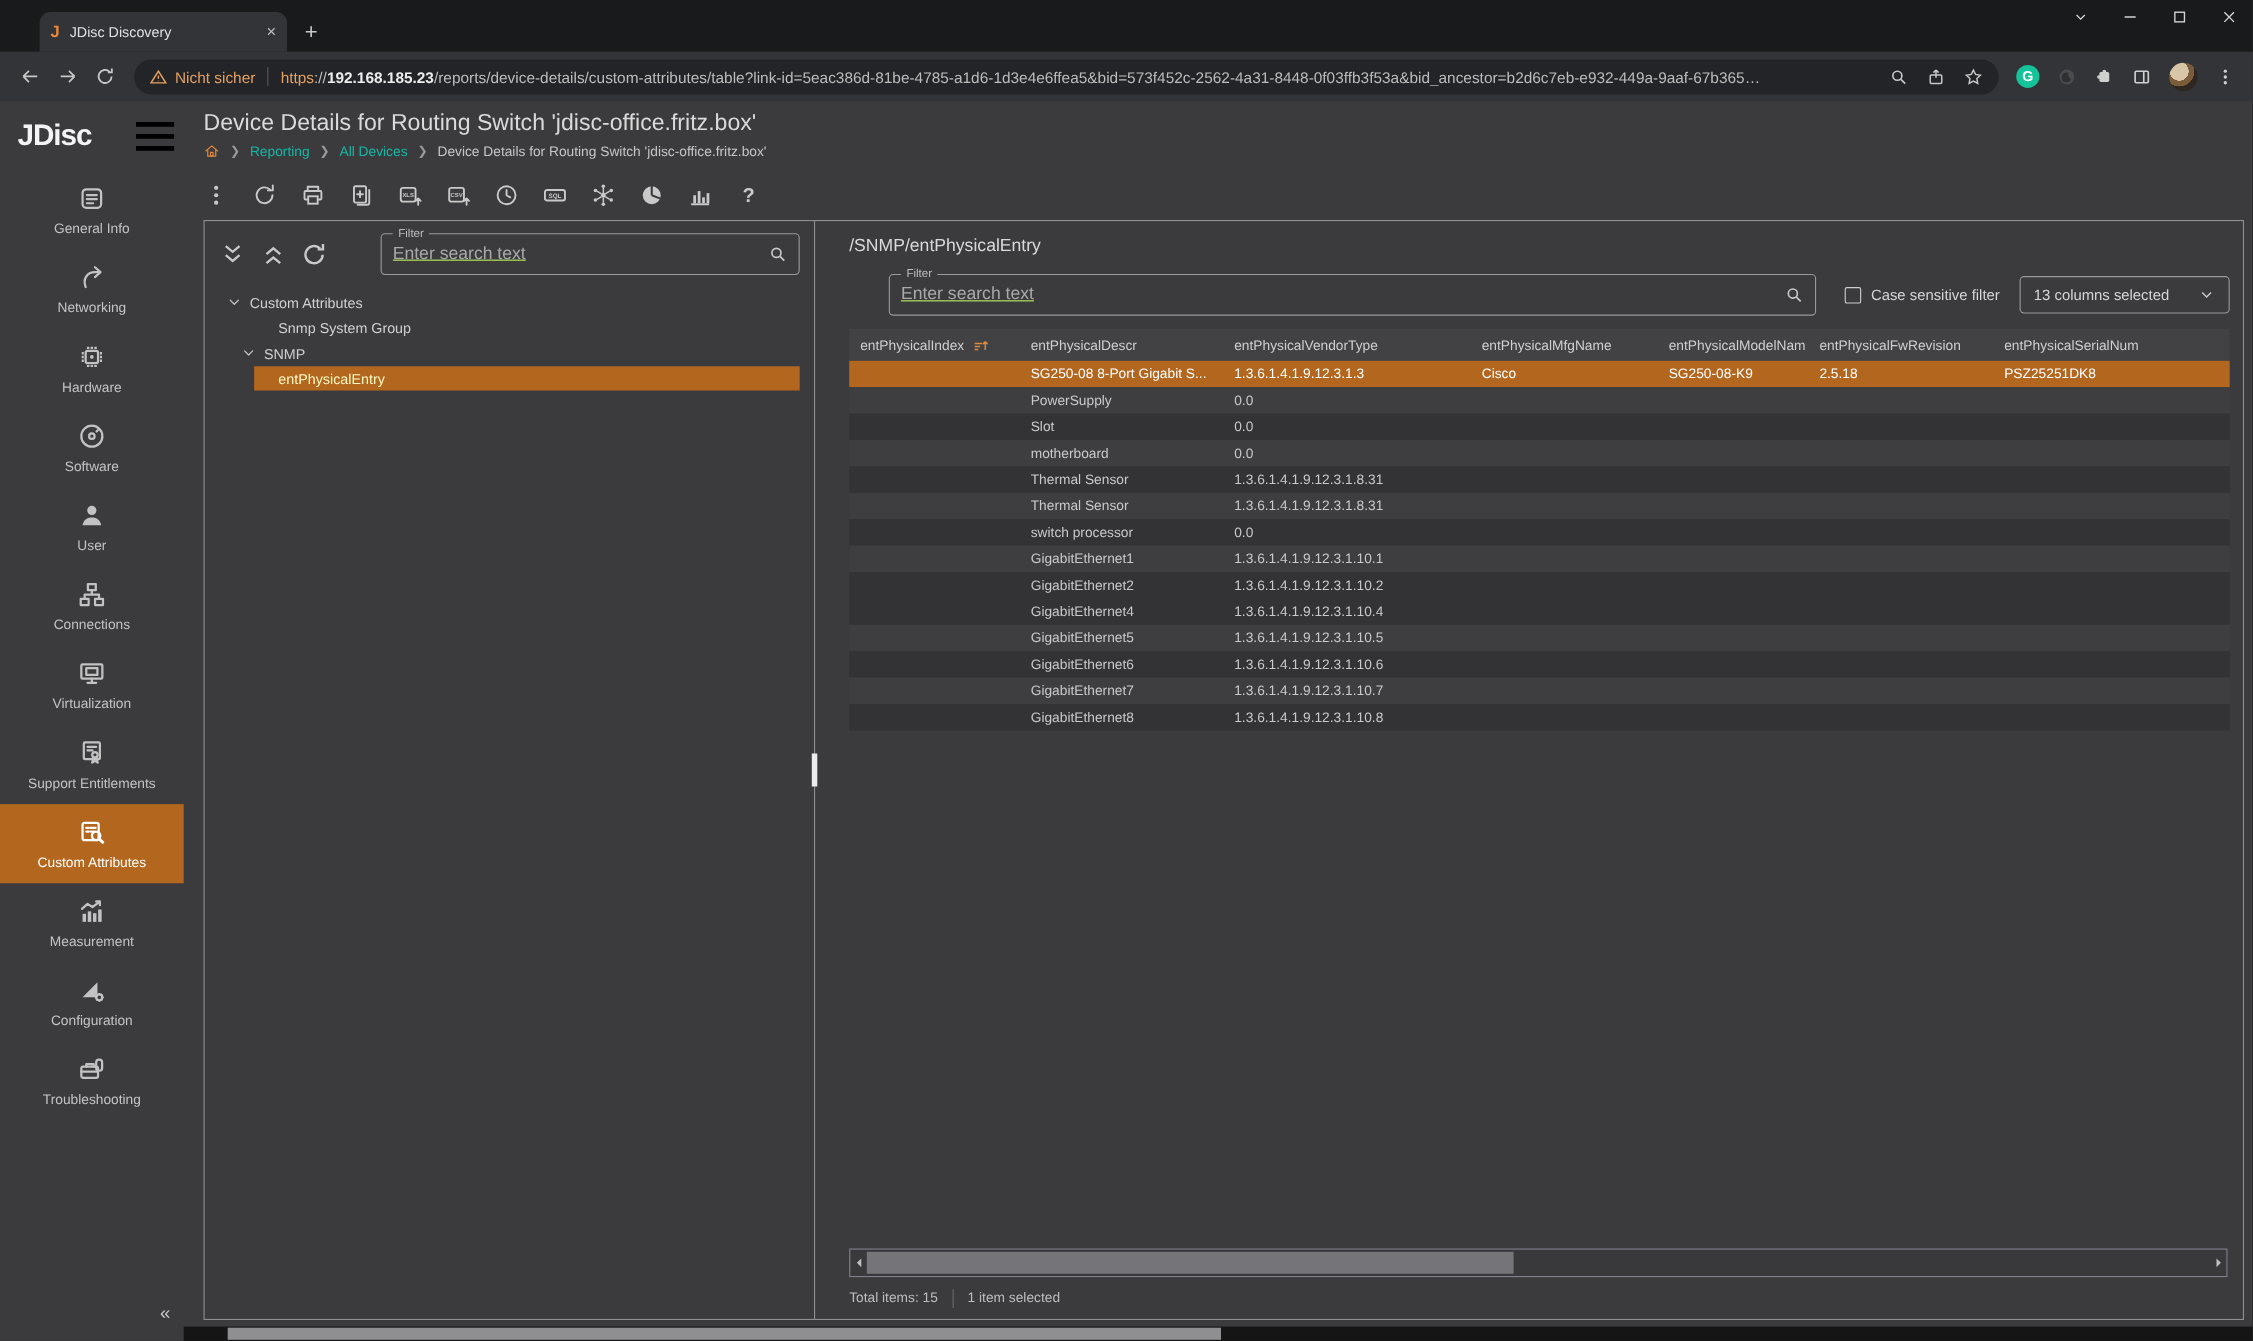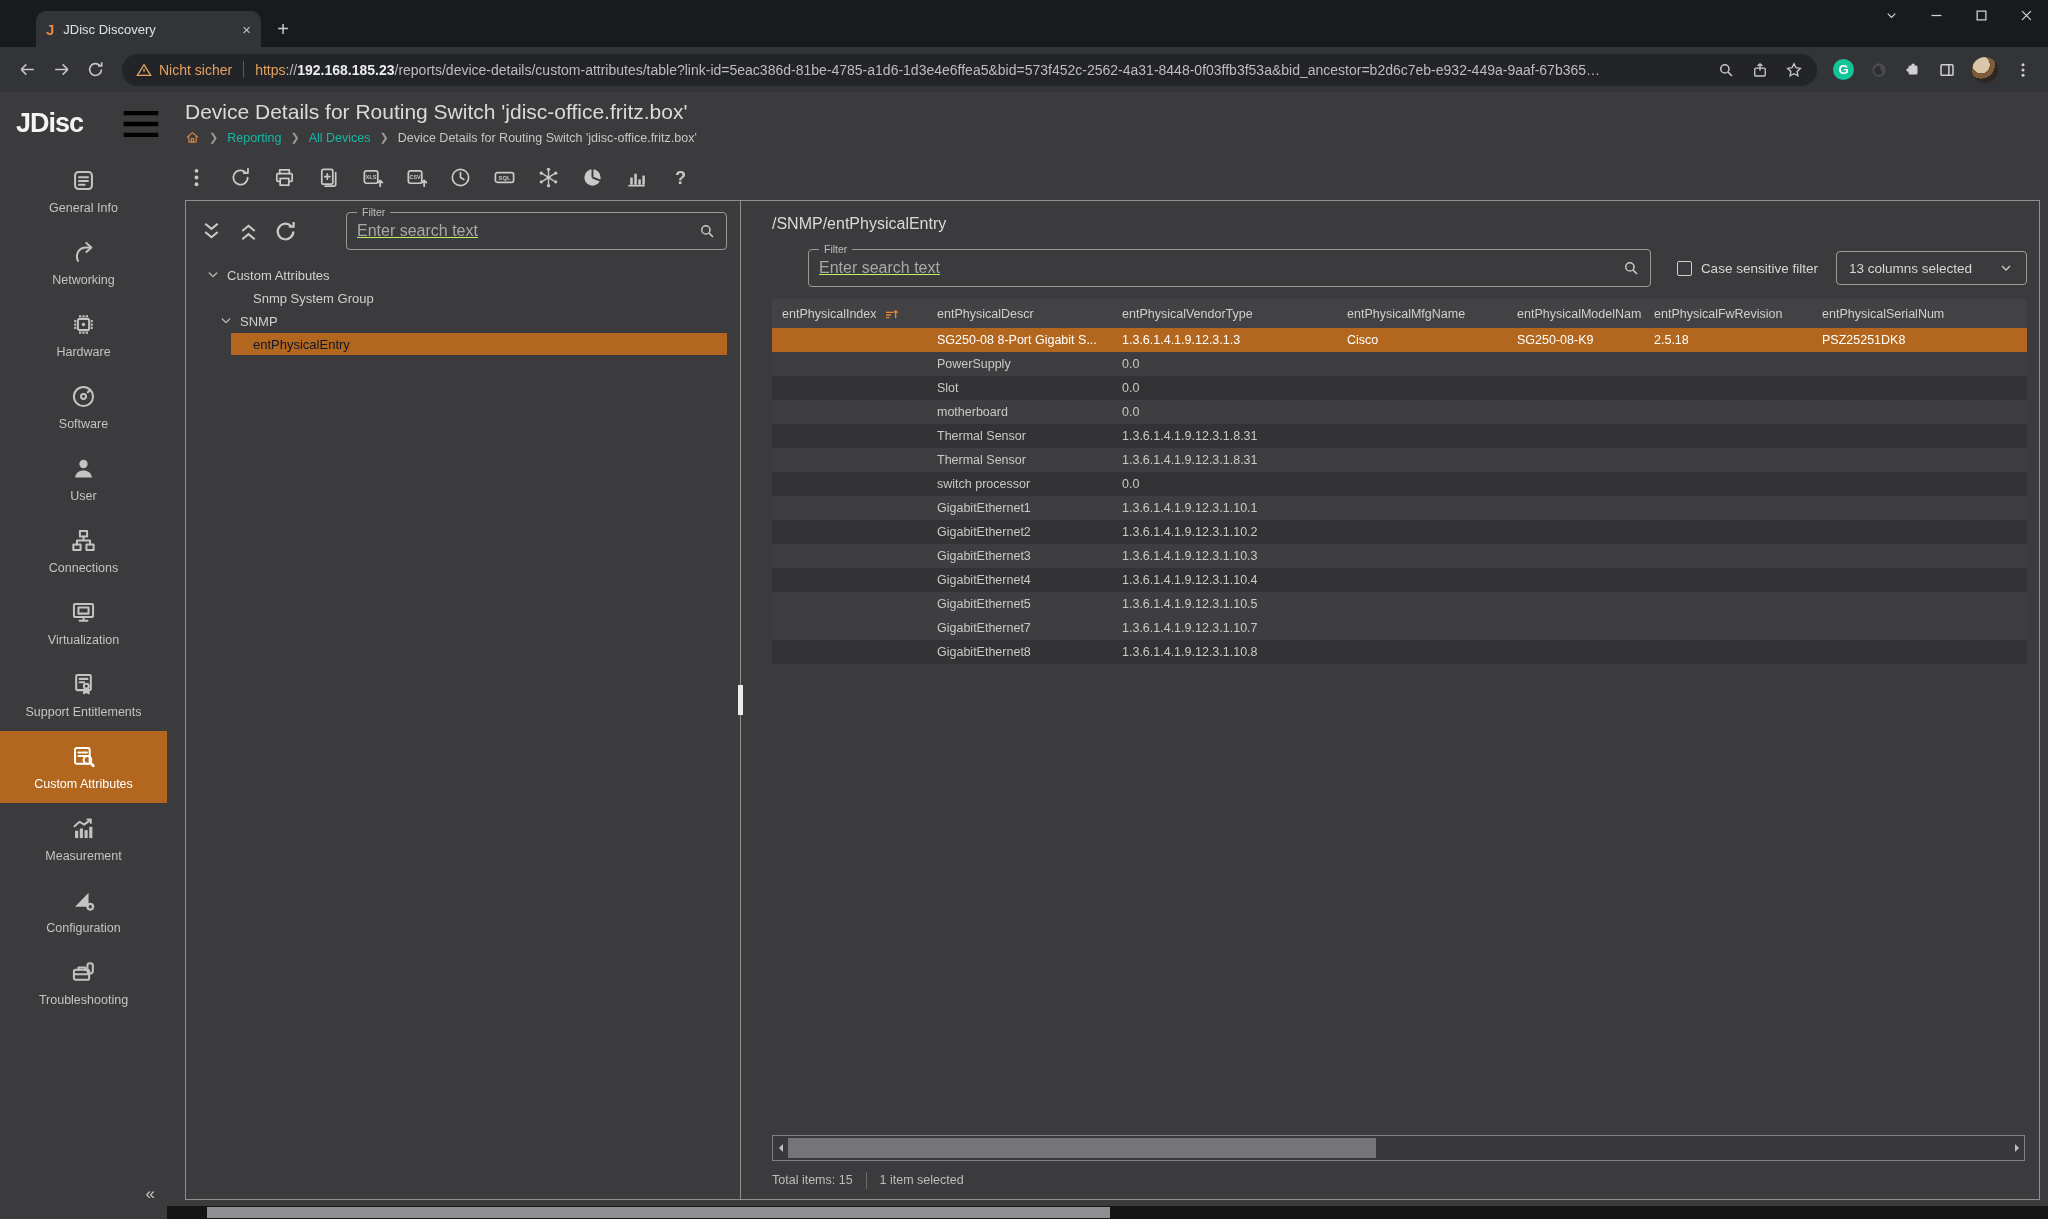--- a/index.html
+++ b/index.html
@@ -76,21 +76,21 @@
     font-size:10.5px; color:#bdbdbd; }
   .filter-input { flex:1; background:transparent; border:none; outline:none; color:#bef264; font-size:16px;
     font-family:inherit; min-width:0;text-decoration:underline; }
   .filter-input::placeholder { color:#a9a9a9; }
   .search-ic { width:18px; height:18px; color:#c9c9c9; flex-shrink:0; }
 
   .tree { margin-top:14px; display:flex; flex-direction:column; gap:1px; }
   .tree-node { display:flex; align-items:center; height:22px; font-size:13px; color:#d0d0d0; cursor:pointer; }
   .tree-node .tchev { width:16px; height:16px; margin-right:6px; color:#c0c0c0; flex-shrink:0; }
   .tree-node .tspace { width:22px; flex-shrink:0; }
-  .tree-node.selected { background:#b3661e; color:#0f172a; }
+  .tree-node.selected { background:#b3661e; color:#fef9c3; }
 
   .splitter { width:14px; position:relative; flex-shrink:0; }
   .split-handle { position:absolute; left:-3px; top:50%; margin-top:-15px; width:5px; height:30px; background:#ececec; cursor:col-resize; }
 
   .main-panel { flex:1; display:flex; flex-direction:column; padding:10px 12px 0 17px; min-width:0; }
   .mp-title { color:#dadada; font-size:16px; font-weight:400; margin:4px 0 16px; }
   .filter-row { display:flex; align-items:center; gap:18px; }
   .cs-wrap { display:flex; align-items:center; gap:9px; margin-left:8px; flex-shrink:0; }
   .checkbox { width:15px; height:15px; border:1.6px solid #cfcfcf; border-radius:2px; cursor:pointer; }
   .cs-label { font-size:13.5px; color:#d6d6d6; white-space:nowrap; }
@@ -671,42 +671,42 @@
                   </div>
                   <div class="tr">
                     <div class="td"></div>
                     <div class="td">GigabitEthernet2</div>
                     <div class="td">1.3.6.1.4.1.9.12.3.1.10.2</div>
                     <div class="td"></div>
                     <div class="td"></div>
                     <div class="td"></div>
                     <div class="td"></div>
                   </div>
-                  <div class="tr alt">
-                    <div class="td"></div>
-                    <div class="td">GigabitEthernet3</div>
-                    <div class="td">1.3.6.1.4.1.9.12.3.1.10.3</div>
-                    <div class="td"></div>
-                    <div class="td"></div>
-                    <div class="td"></div>
-                    <div class="td"></div>
-                  </div>
                   <div class="tr">
                     <div class="td"></div>
                     <div class="td">GigabitEthernet4</div>
                     <div class="td">1.3.6.1.4.1.9.12.3.1.10.4</div>
                     <div class="td"></div>
                     <div class="td"></div>
                     <div class="td"></div>
                     <div class="td"></div>
                   </div>
                   <div class="tr alt">
                     <div class="td"></div>
                     <div class="td">GigabitEthernet5</div>
                     <div class="td">1.3.6.1.4.1.9.12.3.1.10.5</div>
+                    <div class="td"></div>
+                    <div class="td"></div>
+                    <div class="td"></div>
+                    <div class="td"></div>
+                  </div>
+                  <div class="tr">
+                    <div class="td"></div>
+                    <div class="td">GigabitEthernet6</div>
+                    <div class="td">1.3.6.1.4.1.9.12.3.1.10.6</div>
                     <div class="td"></div>
                     <div class="td"></div>
                     <div class="td"></div>
                     <div class="td"></div>
                   </div>
                   <div class="tr alt">
                     <div class="td"></div>
                     <div class="td">GigabitEthernet7</div>
                     <div class="td">1.3.6.1.4.1.9.12.3.1.10.7</div>
                     <div class="td"></div>

